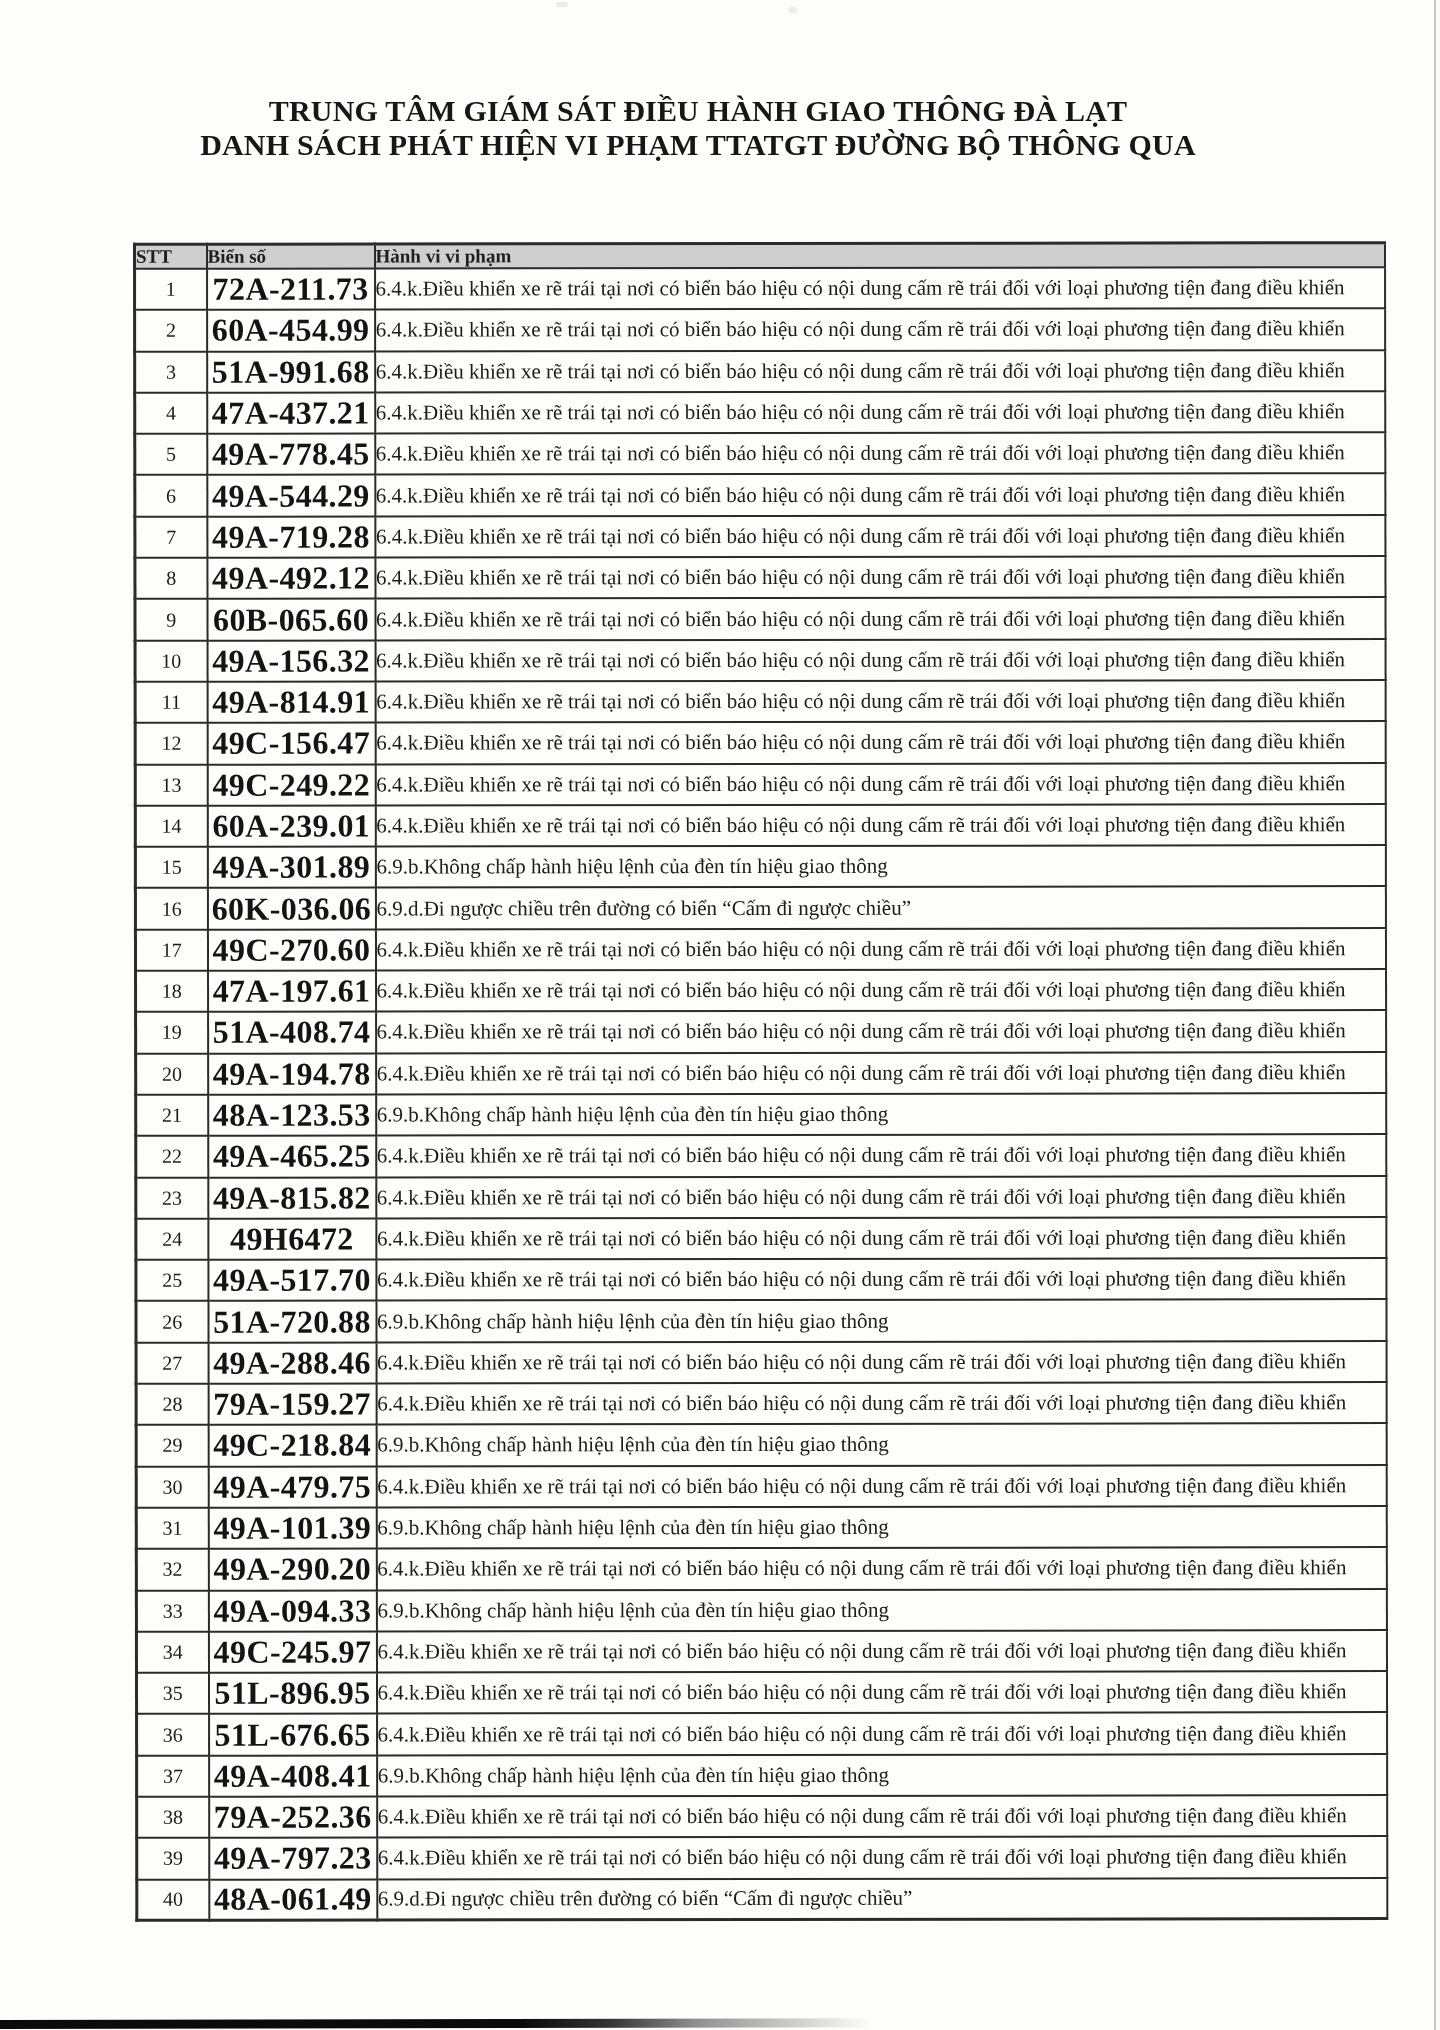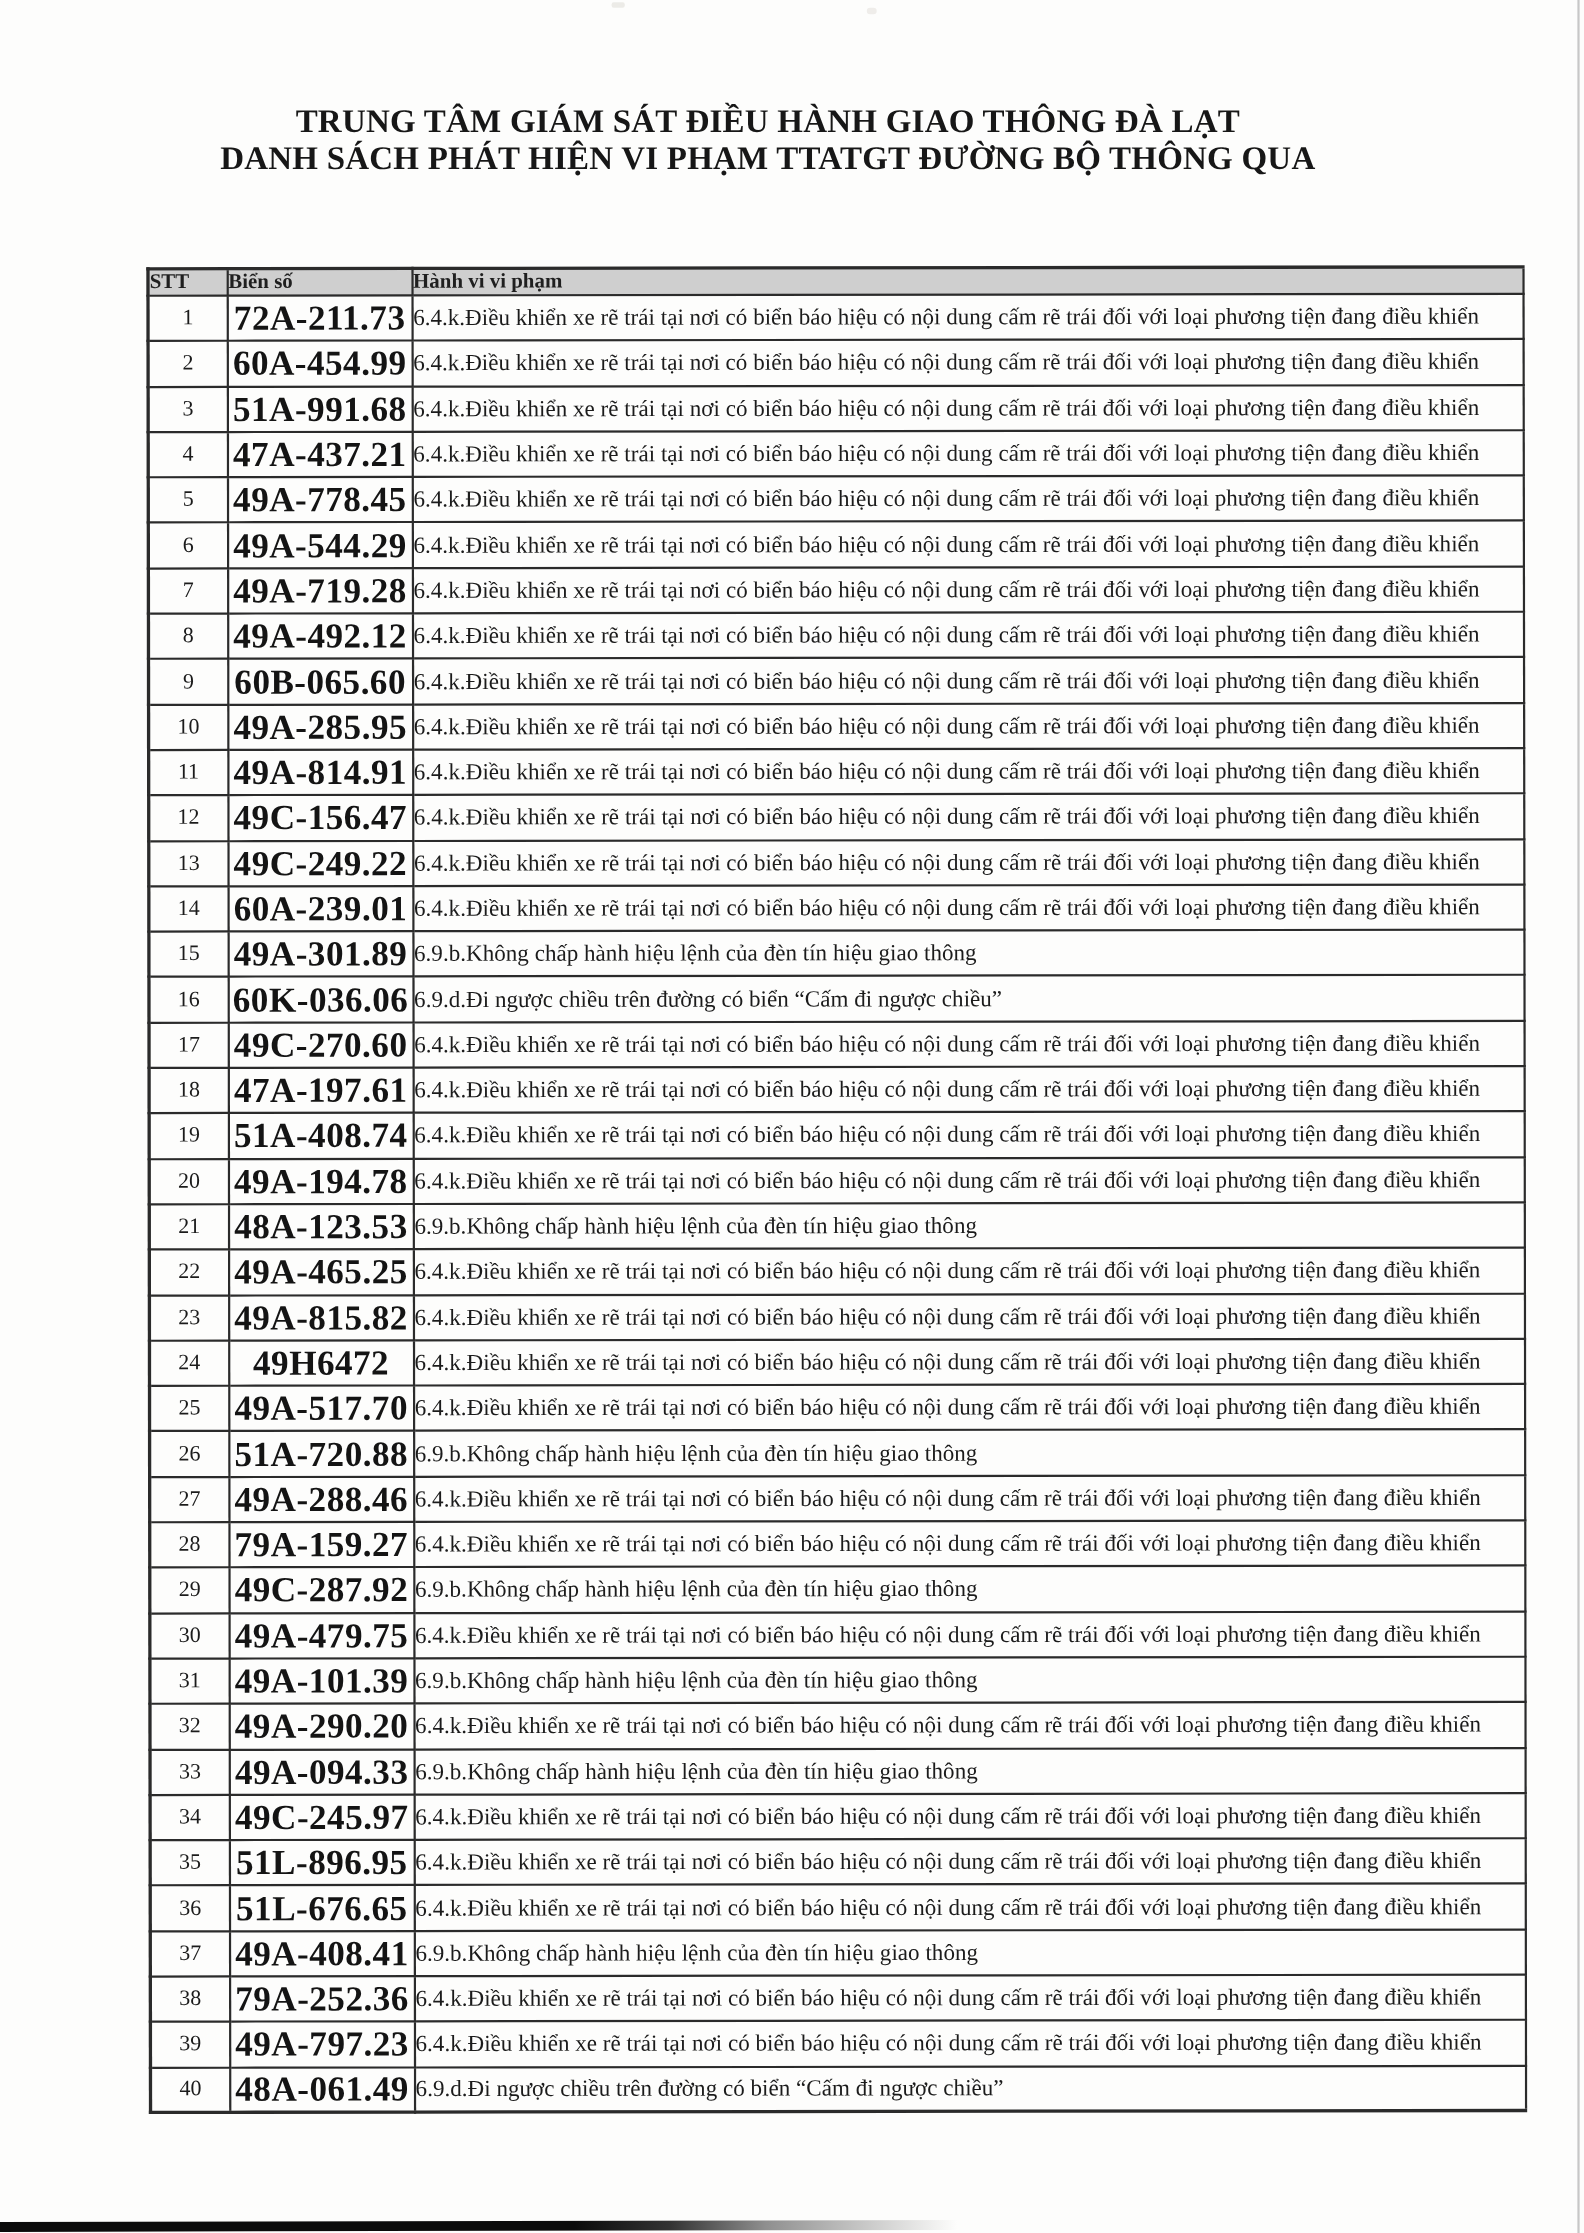--- a/index.html
+++ b/index.html
@@ -189,21 +189,21 @@
           <td class="plate">49A-492.12</td>
           <td class="violation">6.4.k.Điều khiển xe rẽ trái tại nơi có biển báo hiệu có nội dung cấm rẽ trái đối với loại phương tiện đang điều khiển</td>
         </tr>
         <tr>
           <td class="stt">9</td>
           <td class="plate">60B-065.60</td>
           <td class="violation">6.4.k.Điều khiển xe rẽ trái tại nơi có biển báo hiệu có nội dung cấm rẽ trái đối với loại phương tiện đang điều khiển</td>
         </tr>
         <tr>
           <td class="stt">10</td>
-          <td class="plate">49A-285.95</td>
+          <td class="plate">49A-156.32</td>
           <td class="violation">6.4.k.Điều khiển xe rẽ trái tại nơi có biển báo hiệu có nội dung cấm rẽ trái đối với loại phương tiện đang điều khiển</td>
         </tr>
         <tr>
           <td class="stt">11</td>
           <td class="plate">49A-814.91</td>
           <td class="violation">6.4.k.Điều khiển xe rẽ trái tại nơi có biển báo hiệu có nội dung cấm rẽ trái đối với loại phương tiện đang điều khiển</td>
         </tr>
         <tr>
           <td class="stt">12</td>
           <td class="plate">49C-156.47</td>
@@ -284,21 +284,21 @@
           <td class="plate">49A-288.46</td>
           <td class="violation">6.4.k.Điều khiển xe rẽ trái tại nơi có biển báo hiệu có nội dung cấm rẽ trái đối với loại phương tiện đang điều khiển</td>
         </tr>
         <tr>
           <td class="stt">28</td>
           <td class="plate">79A-159.27</td>
           <td class="violation">6.4.k.Điều khiển xe rẽ trái tại nơi có biển báo hiệu có nội dung cấm rẽ trái đối với loại phương tiện đang điều khiển</td>
         </tr>
         <tr>
           <td class="stt">29</td>
-          <td class="plate">49C-287.92</td>
+          <td class="plate">49C-218.84</td>
           <td class="violation">6.9.b.Không chấp hành hiệu lệnh của đèn tín hiệu giao thông</td>
         </tr>
         <tr>
           <td class="stt">30</td>
           <td class="plate">49A-479.75</td>
           <td class="violation">6.4.k.Điều khiển xe rẽ trái tại nơi có biển báo hiệu có nội dung cấm rẽ trái đối với loại phương tiện đang điều khiển</td>
         </tr>
         <tr>
           <td class="stt">31</td>
           <td class="plate">49A-101.39</td>

